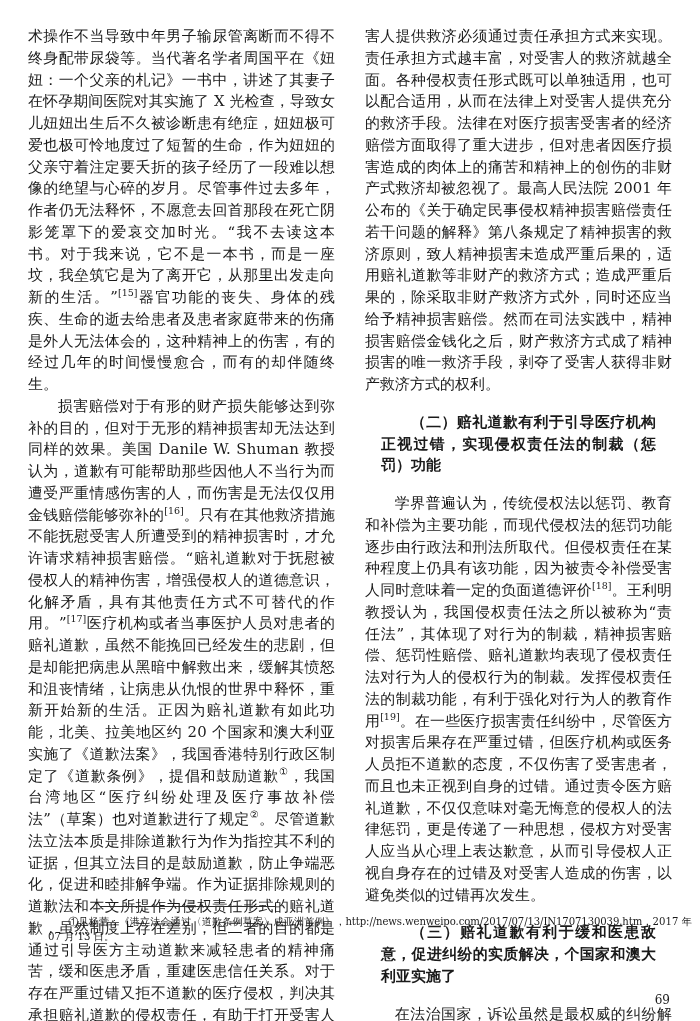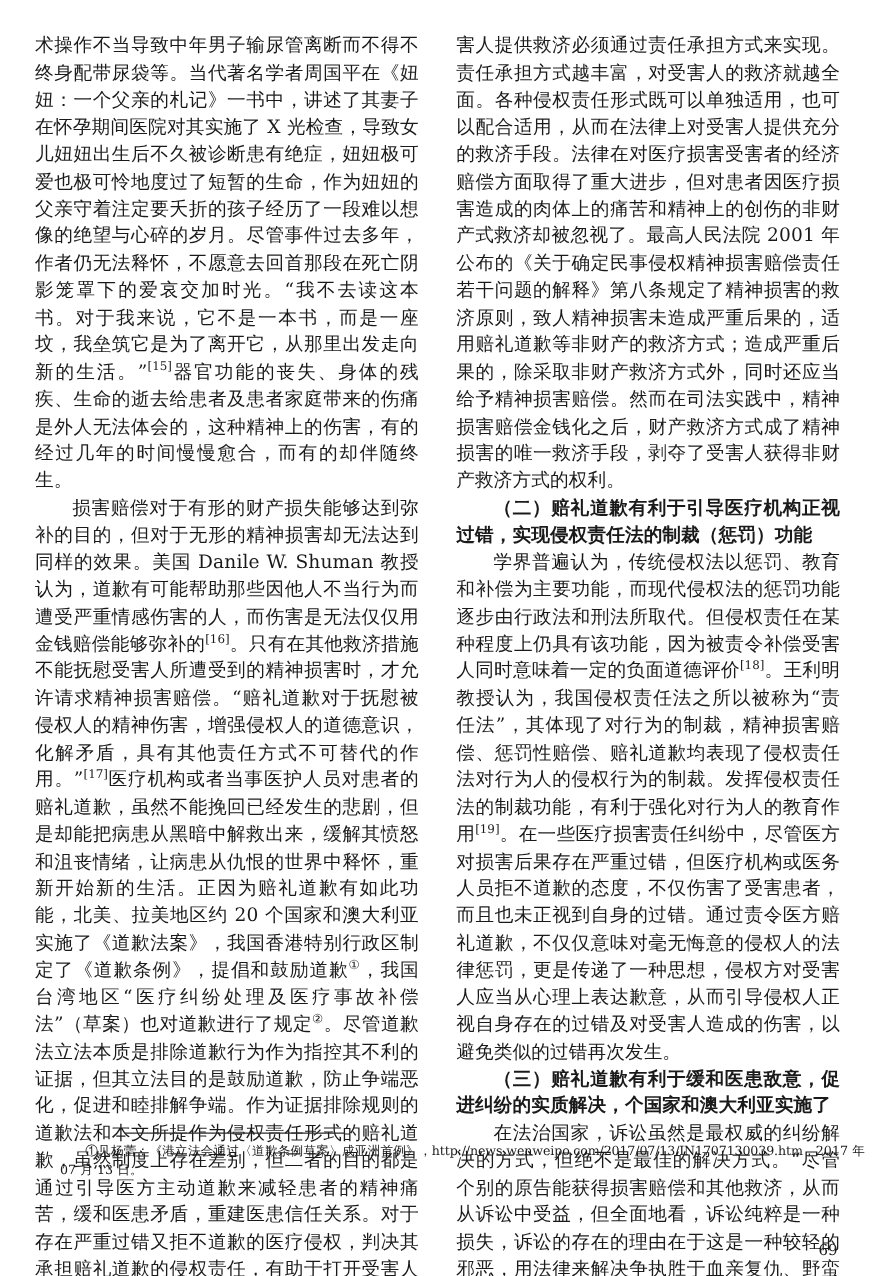--- a/index.html
+++ b/index.html
@@ -44,21 +44,21 @@
     text-justify: inter-ideograph;
     text-indent: 2em;
     letter-spacing: 0.1px;
     word-break: break-all;
   }
   p.para.cont {
     text-indent: 0;
   }
 
   h3.subhead {
-    margin: 0;
+    margin: 16px;
     font-size: 14.9px;
     line-height: 21.75px;
     font-weight: bold;
     text-indent: 2em;
     text-align: justify;
     text-justify: inter-ideograph;
     letter-spacing: 0.1px;
     word-break: break-all;
     font-family: "DejaVu Sans", "Liberation Sans", sans-serif;
   }

